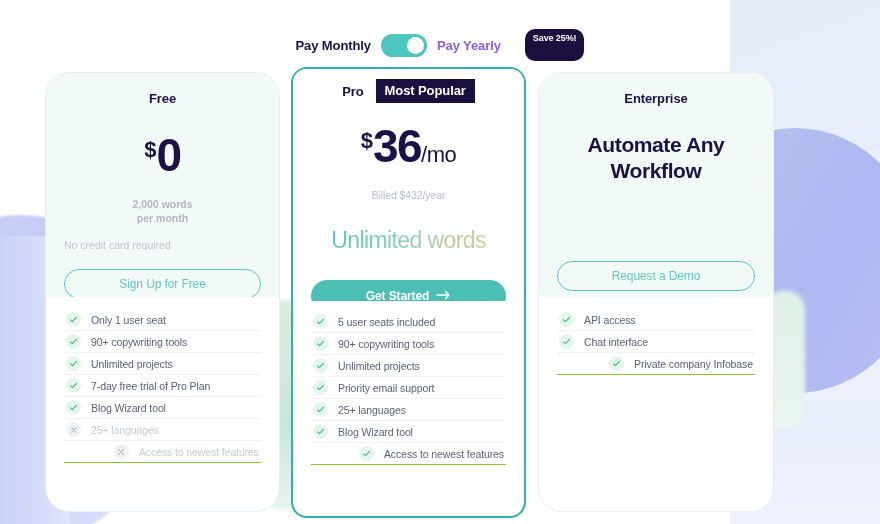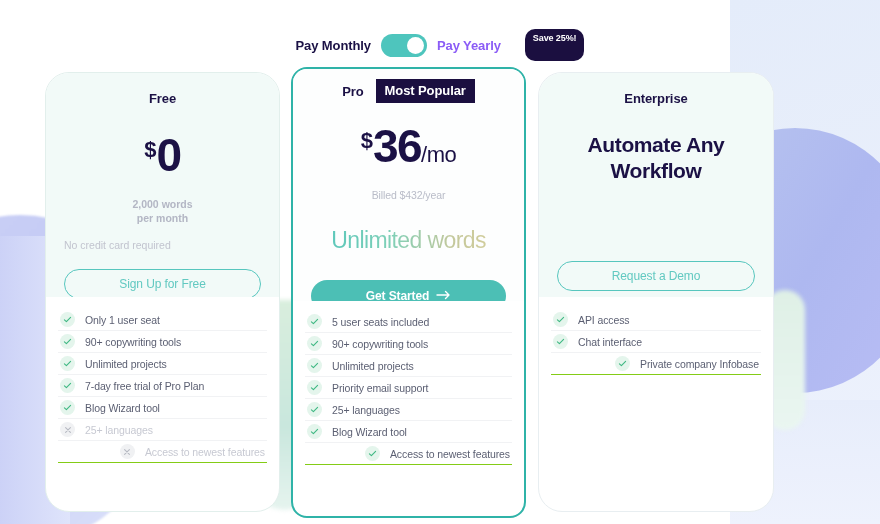--- a/index.html
+++ b/index.html
@@ -131,21 +131,21 @@
     border-radius: 24px;
     overflow: hidden;
     background: #ffffff;
   }
   .card-head {
     padding: 18px 18px 0;
     background: #f2faf8;
   }
   .card-body {
     background: #ffffff;
-    padding: 12px 12px 0;
+    padding: 12px 18px 0;
   }
 
   
   #card-free {
     left: 45px; top: 0;
     width: 235px; height: 440px;
     border: 1px solid #e2efec;
   }
   #card-free .card-head { height: 224px; }
 

